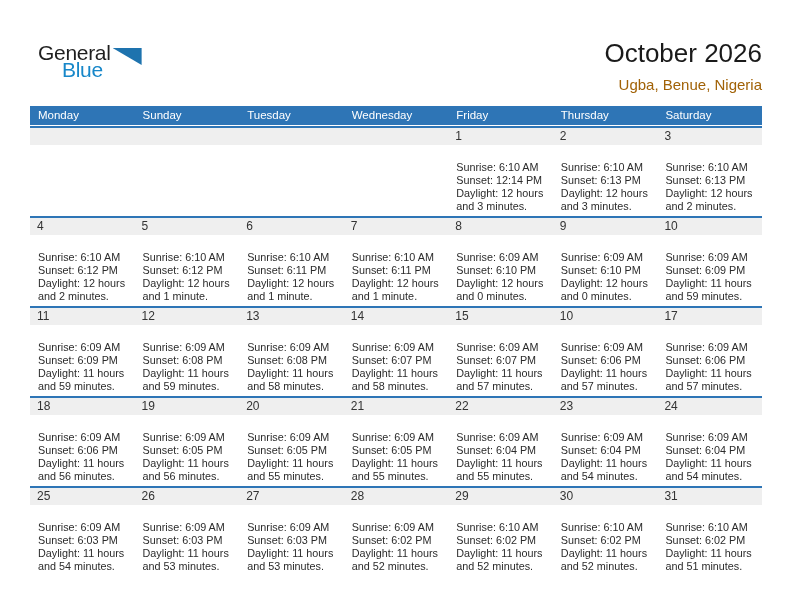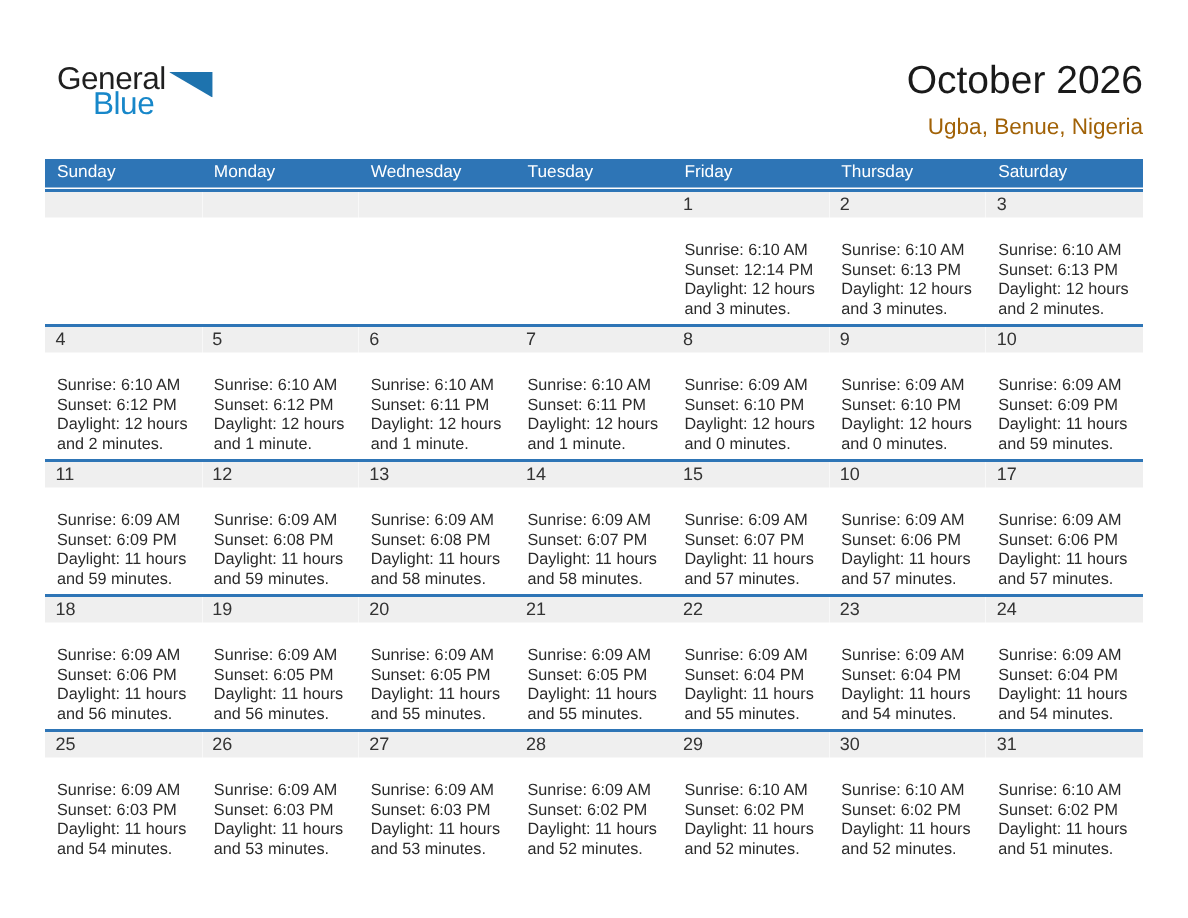--- a/index.html
+++ b/index.html
@@ -49,24 +49,24 @@
     <div class="logo-blue">Blue</div>
   </div>
 
   <div class="titleblock">
     <div class="month-title">October 2026</div>
     <div class="location-subtitle">Ugba, Benue, Nigeria</div>
   </div>
 
   <div class="calendar">
     <div class="weekday-row">
+        <div class="wd">Monday</div>
         <div class="wd">Sunday</div>
-        <div class="wd">Monday</div>
+        <div class="wd">Tuesday</div>
         <div class="wd">Wednesday</div>
-        <div class="wd">Tuesday</div>
         <div class="wd">Friday</div>
         <div class="wd">Thursday</div>
         <div class="wd">Saturday</div>
       </div>
     <div>
         <div class="week">
           <div class="cell">
             <div class="daynum"></div>
           </div>
           <div class="cell">

